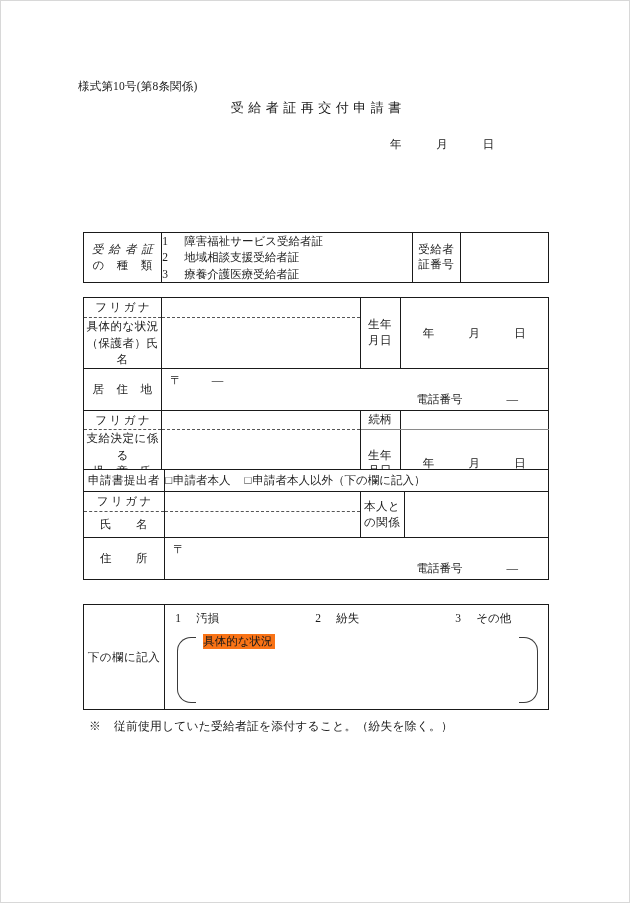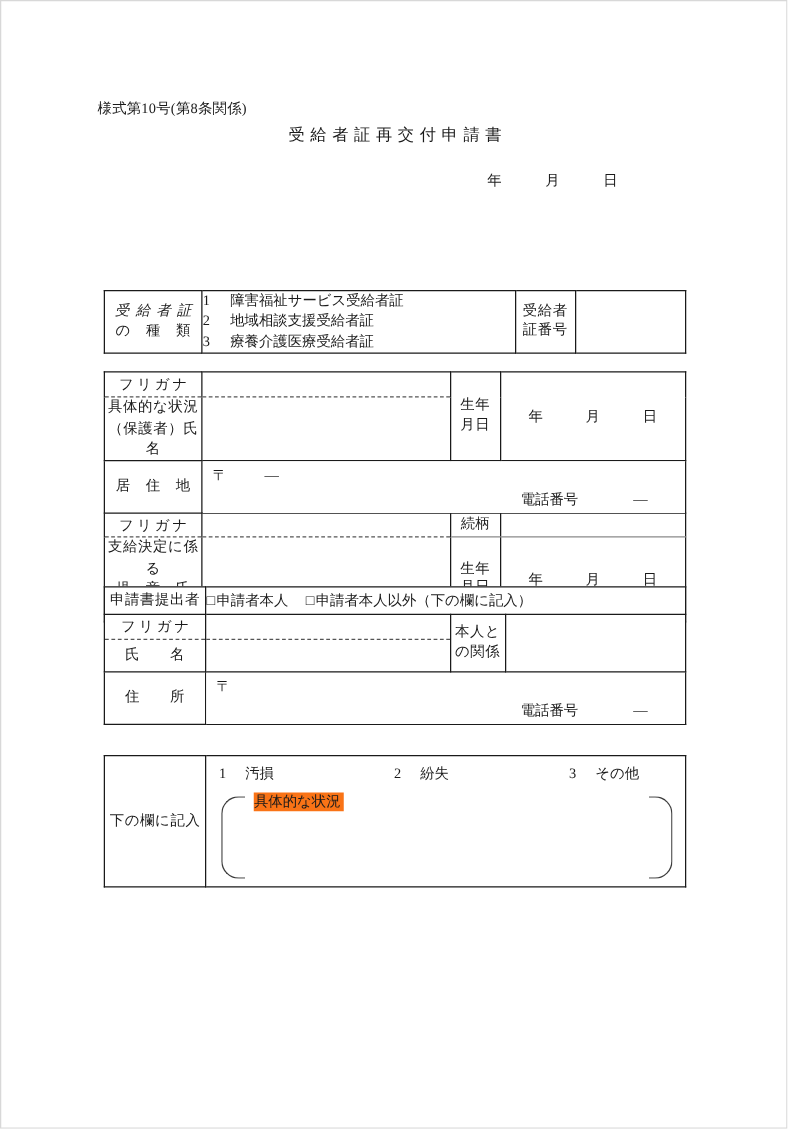--- a/index.html
+++ b/index.html
@@ -390,14 +390,17 @@
             <span class="rp"></span>
             <span class="brace-label">具体的な状況</span>
             <span></span>
           </div>
         </div>
       </td>
     </tr>
   </tbody>
     </table>
 
+  <div class="abs footnote nowrap">
+    <span class="mk">※</span><span>従前使用していた受給者証を添付すること。（紛失を除く。）</span>
+  </div>
 
 </div>
 
 </body></html>

